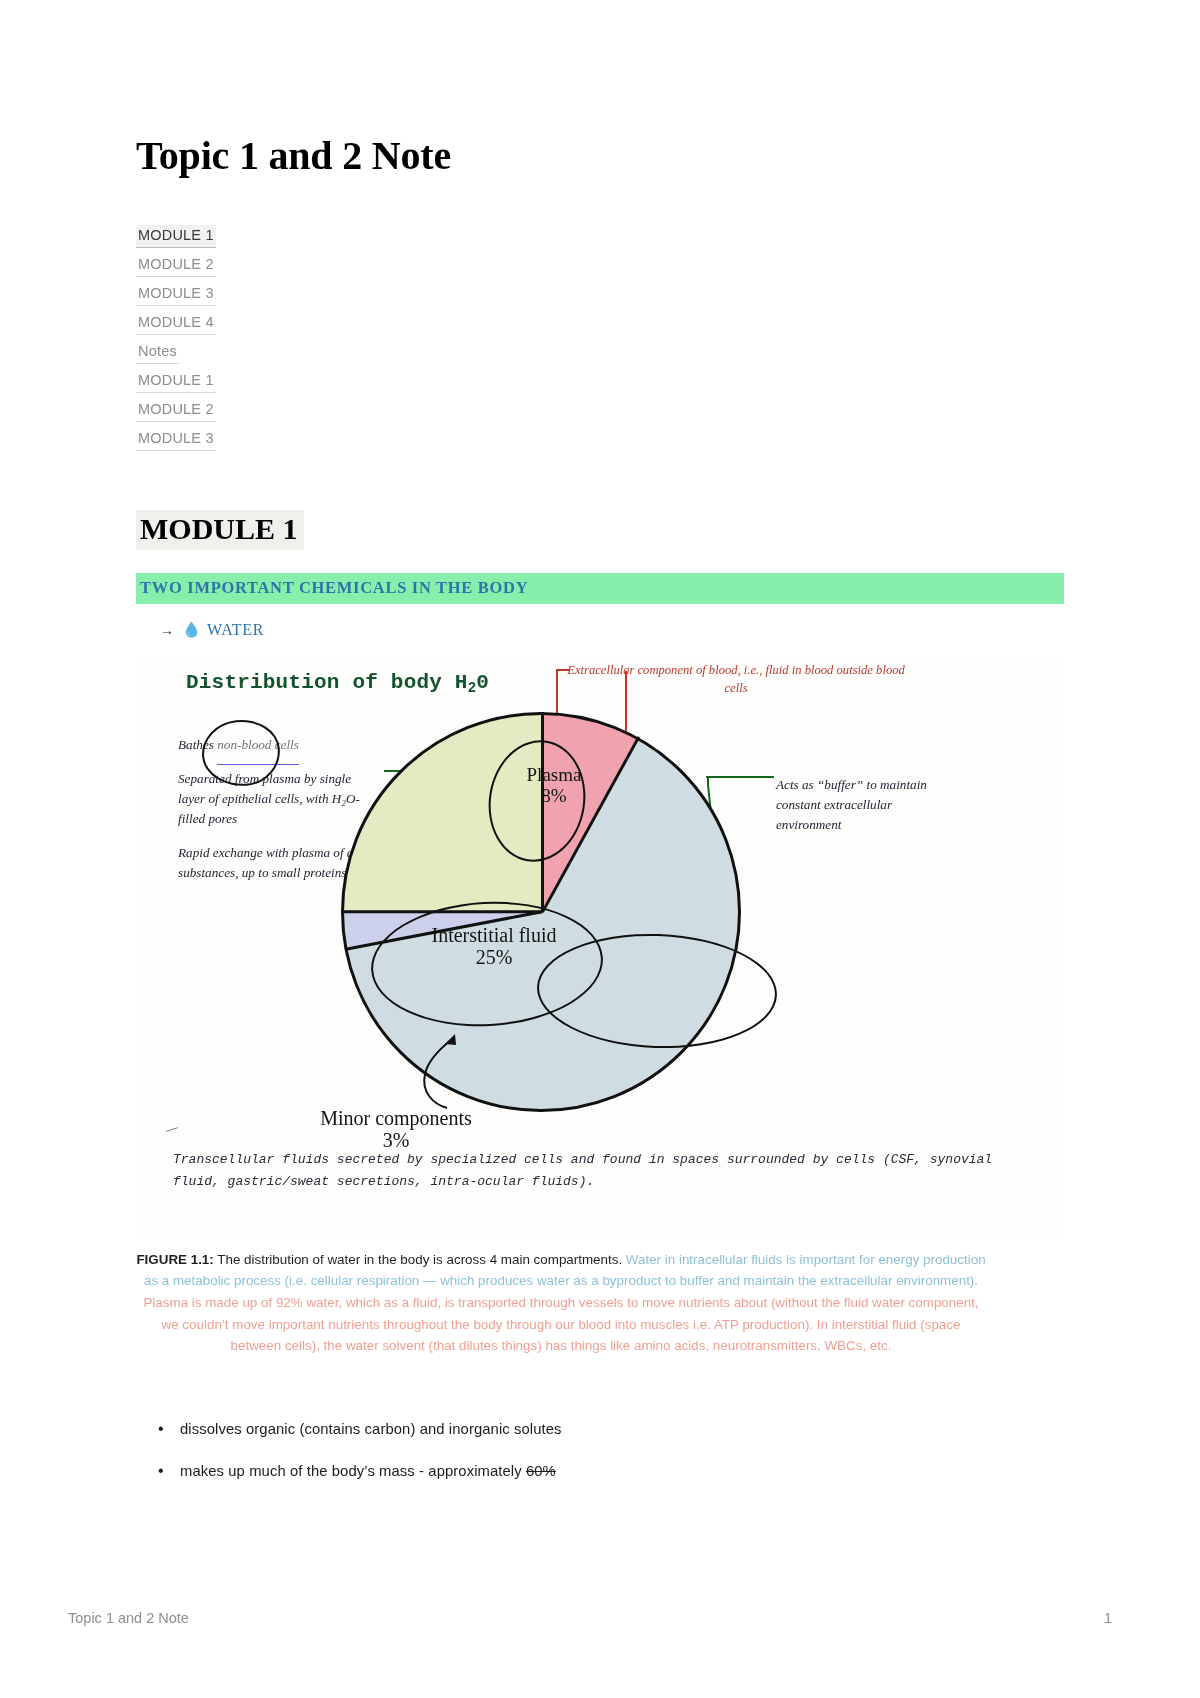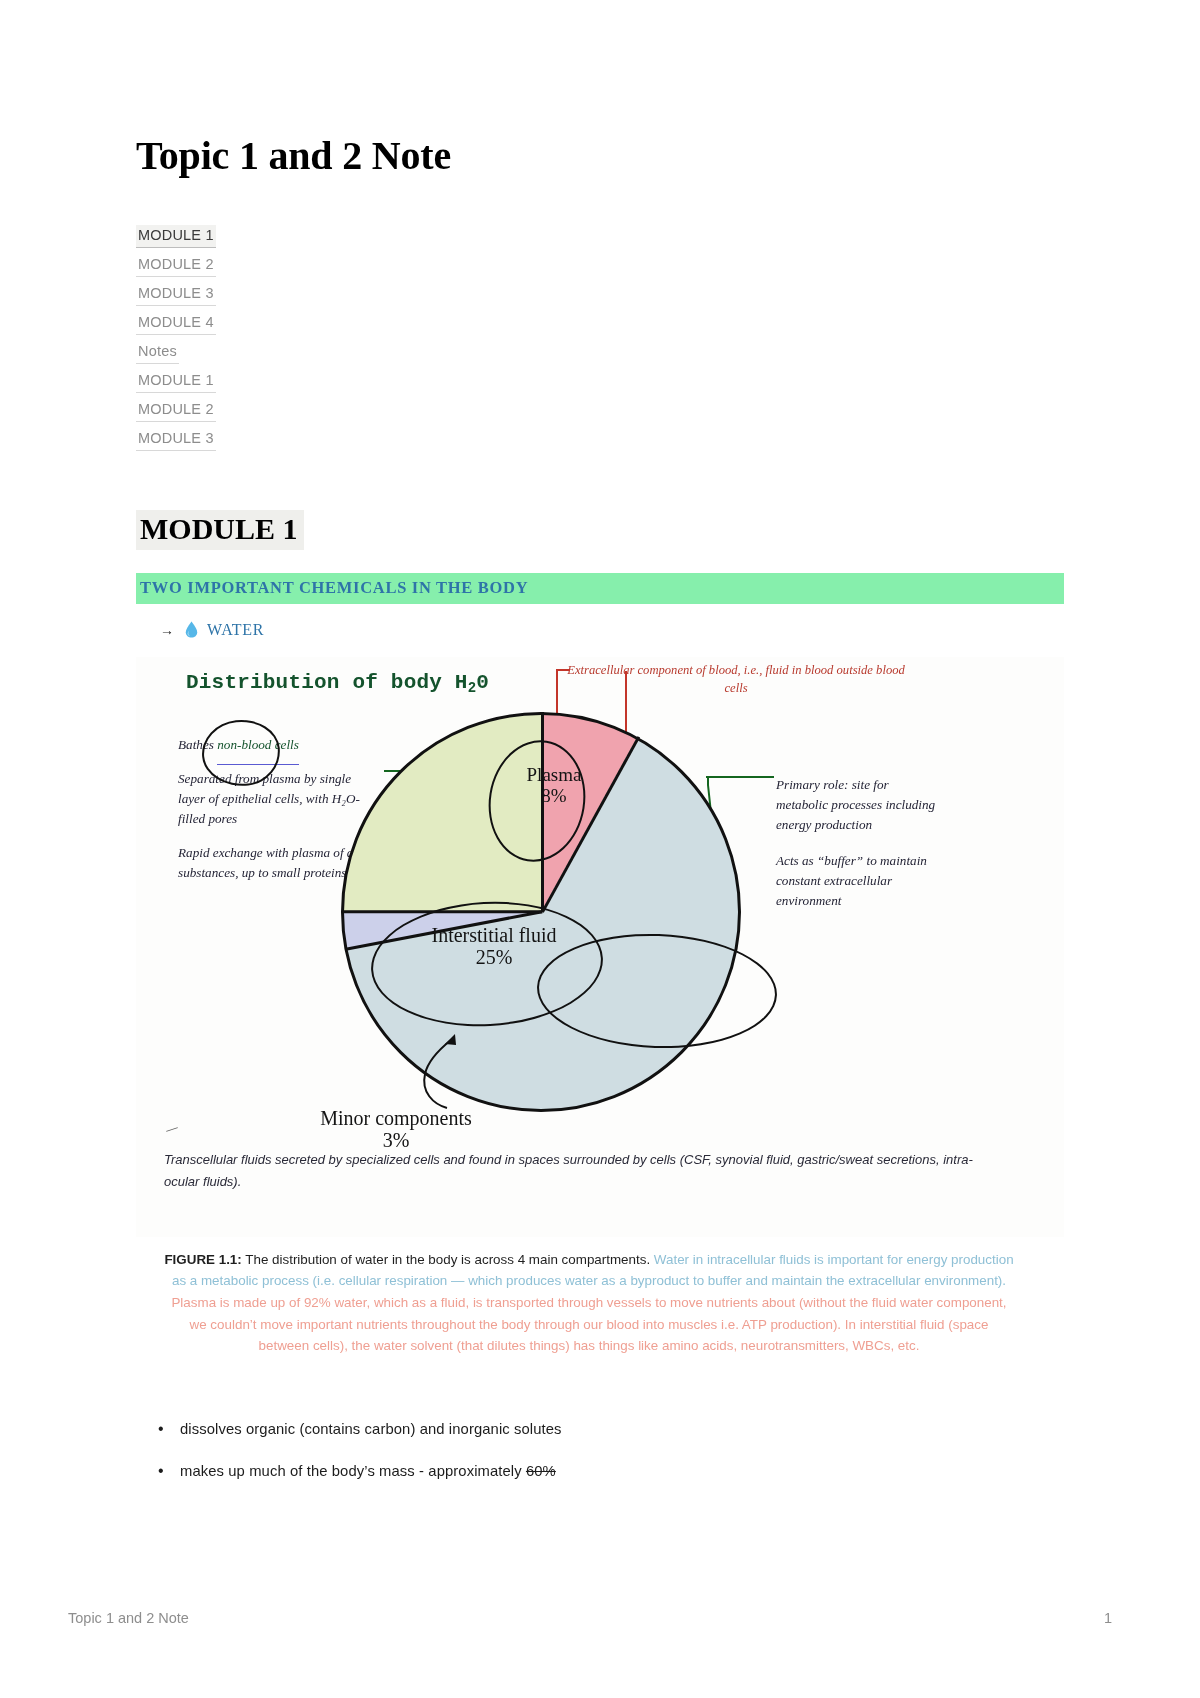--- a/index.html
+++ b/index.html
@@ -152,21 +152,21 @@
     color: #242436;
   }
   .ann-left {
     position: absolute;
     left: 42px;
     top: 78px;
     width: 200px;
   }
   .ann-left p { margin: 0 0 14px 0; }
   .ann-left .u-blue {
-    color: #14532d;
+    color: #737373;
     border-bottom: 1px solid #5a5ad2;
     padding-bottom: 12px;
   }
   .circle-scribble {
     position: absolute;
     left: 66px;
     top: 63px;
     width: 74px;
     height: 62px;
     border: 2.6px solid #111;
@@ -262,43 +262,42 @@
 
   .ellipse {
     position: absolute;
     border: 2.4px solid #111;
     border-radius: 50%;
     pointer-events: none;
   }
 
   .fig-footnote {
     position: absolute;
-    left: 28px;
+    left: 37px;
     top: 492px;
     width: 830px;
-    font-family: Liberation Sans, sans-serif;
+    font-family: Liberation Mono, monospace;
     font-style: italic;
     font-size: 13px;
     line-height: 1.7;
     color: #2a2a38;
   }
   .footnote-tick {
     position: absolute;
     left: 30px;
     top: 472px;
     width: 12px;
     border-top: 1.6px solid #666;
     transform: rotate(-18deg);
   }
 
   
   .caption {
     margin-top: 12px;
     width: 850px;
-    margin-left: 28px;
     font-size: 13.4px;
     line-height: 1.62;
     text-align: center;
     color: #1f1f1f;
   }
   .caption .lead { font-weight: bold; }
   .caption .c-black { color: #1f1f1f; }
   .caption .c-blue { color: #8fc0d6; }
   .caption .c-salmon { color: #ef9f92; }
 
@@ -436,21 +435,20 @@
           <span class="pl-pct">3%</span>
         </div>
 
         <svg style="position:absolute; left:34px; top:300px;" width="110" height="110" viewBox="0 0 110 110">
           <path d="M72 96 C58 92, 46 80, 50 62 C53 48, 66 36, 76 28" stroke="#111" stroke-width="2" fill="none"></path>
           <path d="M80 22 L70 32 L81 33 Z" fill="#111"></path>
         </svg>
       </div>
 
       <div class="ann-right handwrite">
-        <p>Primary role: site for metabolic processes including energy production</p>
         <p>Acts as “buffer” to maintain constant extracellular environment</p>
       </div>
 
       <div class="footnote-tick"></div>
       <div class="fig-footnote">Transcellular fluids secreted by specialized cells and found in spaces surrounded by cells (CSF, synovial fluid, gastric/sweat secretions, intra-ocular fluids).</div>
     </div>
 
     
     <p class="caption">
       <span class="lead">FIGURE 1.1:</span><span class="c-black"> The distribution of water in the body is across 4 main compartments. </span><span class="c-blue">Water in intracellular fluids is important for energy production as a metabolic process (i.e. cellular respiration — which produces water as a byproduct to buffer and maintain the extracellular environment). </span><span class="c-salmon">Plasma is made up of 92% water, which as a fluid, is transported through vessels to move nutrients about (without the fluid water component, we couldn’t move important nutrients throughout the body through our blood into muscles i.e. ATP production). In interstitial fluid (space between cells), the water solvent (that dilutes things) has things like amino acids, neurotransmitters, WBCs, etc.</span>

